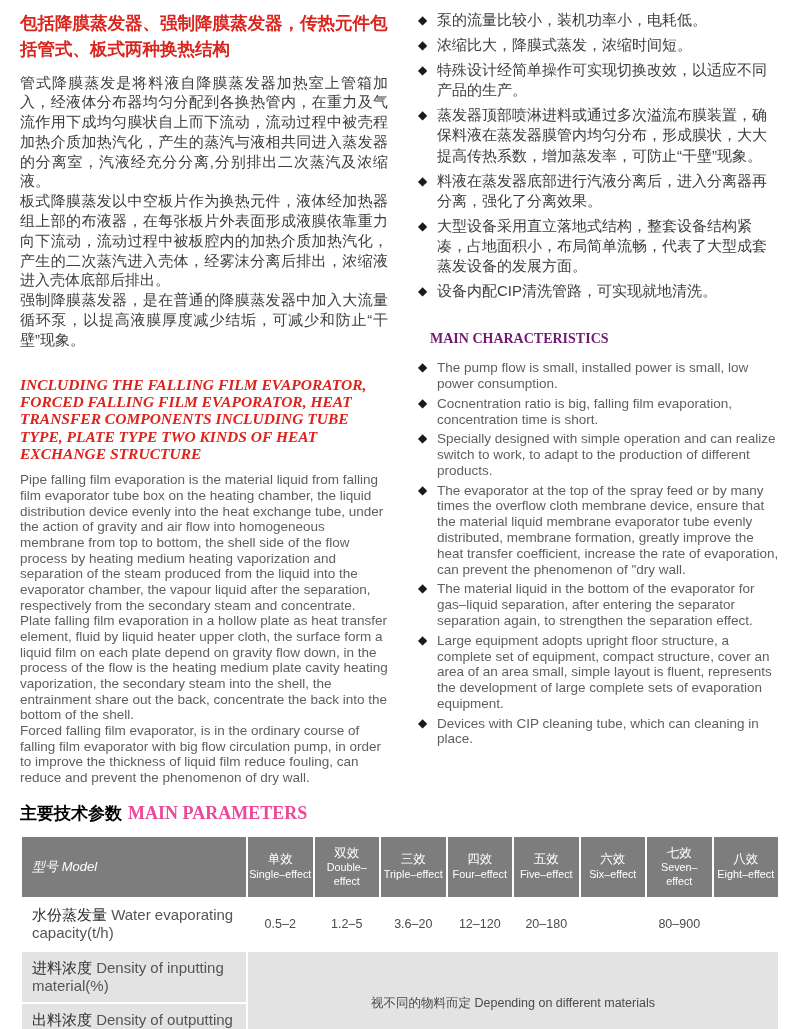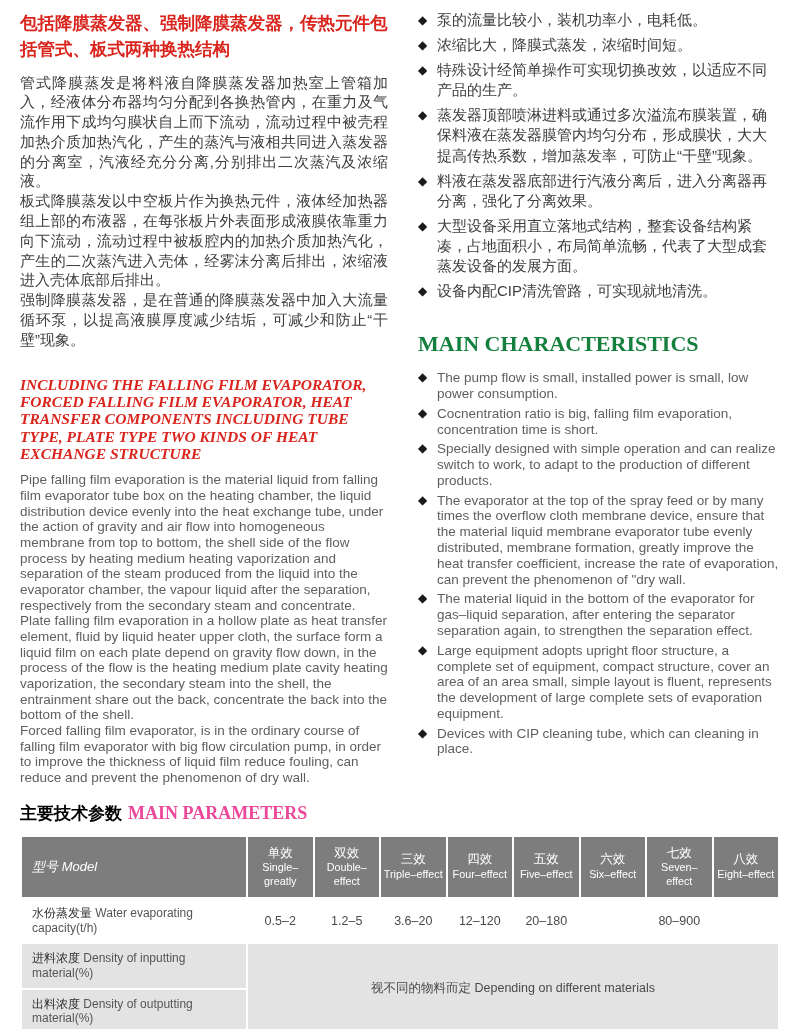--- a/index.html
+++ b/index.html
@@ -20,22 +20,22 @@
   }
   .cn-para { margin:0; font-size:15px; line-height:1.32; text-align:justify; color:#3d3d3d; }
   .en-title {
     color:#d9251d; font-family:"Liberation Serif","DejaVu Serif",serif;
     font-weight:bold; font-size:15.5px; line-height:1.12; margin:26px 0 10px 0;font-style:italic;
   }
   .en-para { margin:0; font-size:13.5px; line-height:1.16; color:#5f5f5f; }
 
   .feat-heading { color:#d9251d; font-weight:bold; font-size:16.5px; margin:0 0 9px 0; }
   .chars-heading {
-    color:#15803d; font-family:"Liberation Serif","DejaVu Serif",serif;
-    font-weight:bold; font-size:22px; margin:30px 0 13px 0;
+    color:#701a75; font-family:"Liberation Serif","DejaVu Serif",serif;
+    font-weight:bold; font-size:14px; margin:30px 0 13px 12px;
   }
   .bullet { position:relative; padding-left:19px; margin:0 0 5px 0; }
   .bullet .diamond { position:absolute; left:0; top:0; font-size:12px; color:#1a1a1a; }
   .cn-bullets .bullet { font-size:15px; line-height:1.34; color:#3d3d3d; }
   .cn-bullets .bullet .diamond { top:2px; }
   .en-bullets .bullet { font-size:13.5px; line-height:1.17; color:#5f5f5f; margin-bottom:4px; }
 
   .params-heading { margin:16px 0 10px 0; }
   .params-heading .p-cn { color:#000000; font-weight:bold; font-size:17px; }
   .params-heading .p-en {
@@ -44,21 +44,21 @@
   }
 
   table.params { width:100%; border-collapse:separate; border-spacing:2px; table-layout:fixed; }
   table.params th {
     background:#7d7d7d; color:#ffffff; font-weight:normal;
     font-size:12.5px; line-height:1.25; padding:9px 1px; text-align:center; vertical-align:middle;
   }
   table.params th .h-en { display:block; font-size:10.8px; }
   table.params th.model-th { text-align:left; padding-left:10px; font-size:13px;font-style:italic; }
   col.c-model { width:224px; }
-  td.label { text-align:left; padding:7px 4px 7px 10px; font-size:12px; line-height:1.22; color:#2e2e2e; background:#fff; }
+  td.label { text-align:left; padding:7px 4px 7px 10px; font-size:15px; line-height:1.22; color:#2e2e2e; background:#fff; }
   td.label .len { color:#555555; }
   td.val { text-align:center; font-size:12.5px; color:#4a4a4a; padding:7px 1px; background:#fff; }
   tr.gray td { background:#e3e3e3; }
   td.dep { background:#e3e3e3; text-align:center; font-size:12.5px; color:#4a4a4a; }
 </style>
 </head>
 <body>
 
 <div class="cols">
 
@@ -113,21 +113,21 @@
       <col>
       <col>
       <col>
       <col>
       <col>
       <col>
   </colgroup>
   <thead>
     <tr>
       <th class="model-th"><span>型号</span> <span>Model</span></th>
-      <th><span>单效</span><span class="h-en">Single–greatly</span></th>
+      <th><span>单效</span><span class="h-en">Single–effect</span></th>
       <th><span>双效</span><span class="h-en">Double–effect</span></th>
       <th><span>三效</span><span class="h-en">Triple–effect</span></th>
       <th><span>四效</span><span class="h-en">Four–effect</span></th>
       <th><span>五效</span><span class="h-en">Five–effect</span></th>
       <th><span>六效</span><span class="h-en">Six–effect</span></th>
       <th><span>七效</span><span class="h-en">Seven–effect</span></th>
       <th><span>八效</span><span class="h-en">Eight–effect</span></th>
     </tr>
   </thead>
   <tbody>

